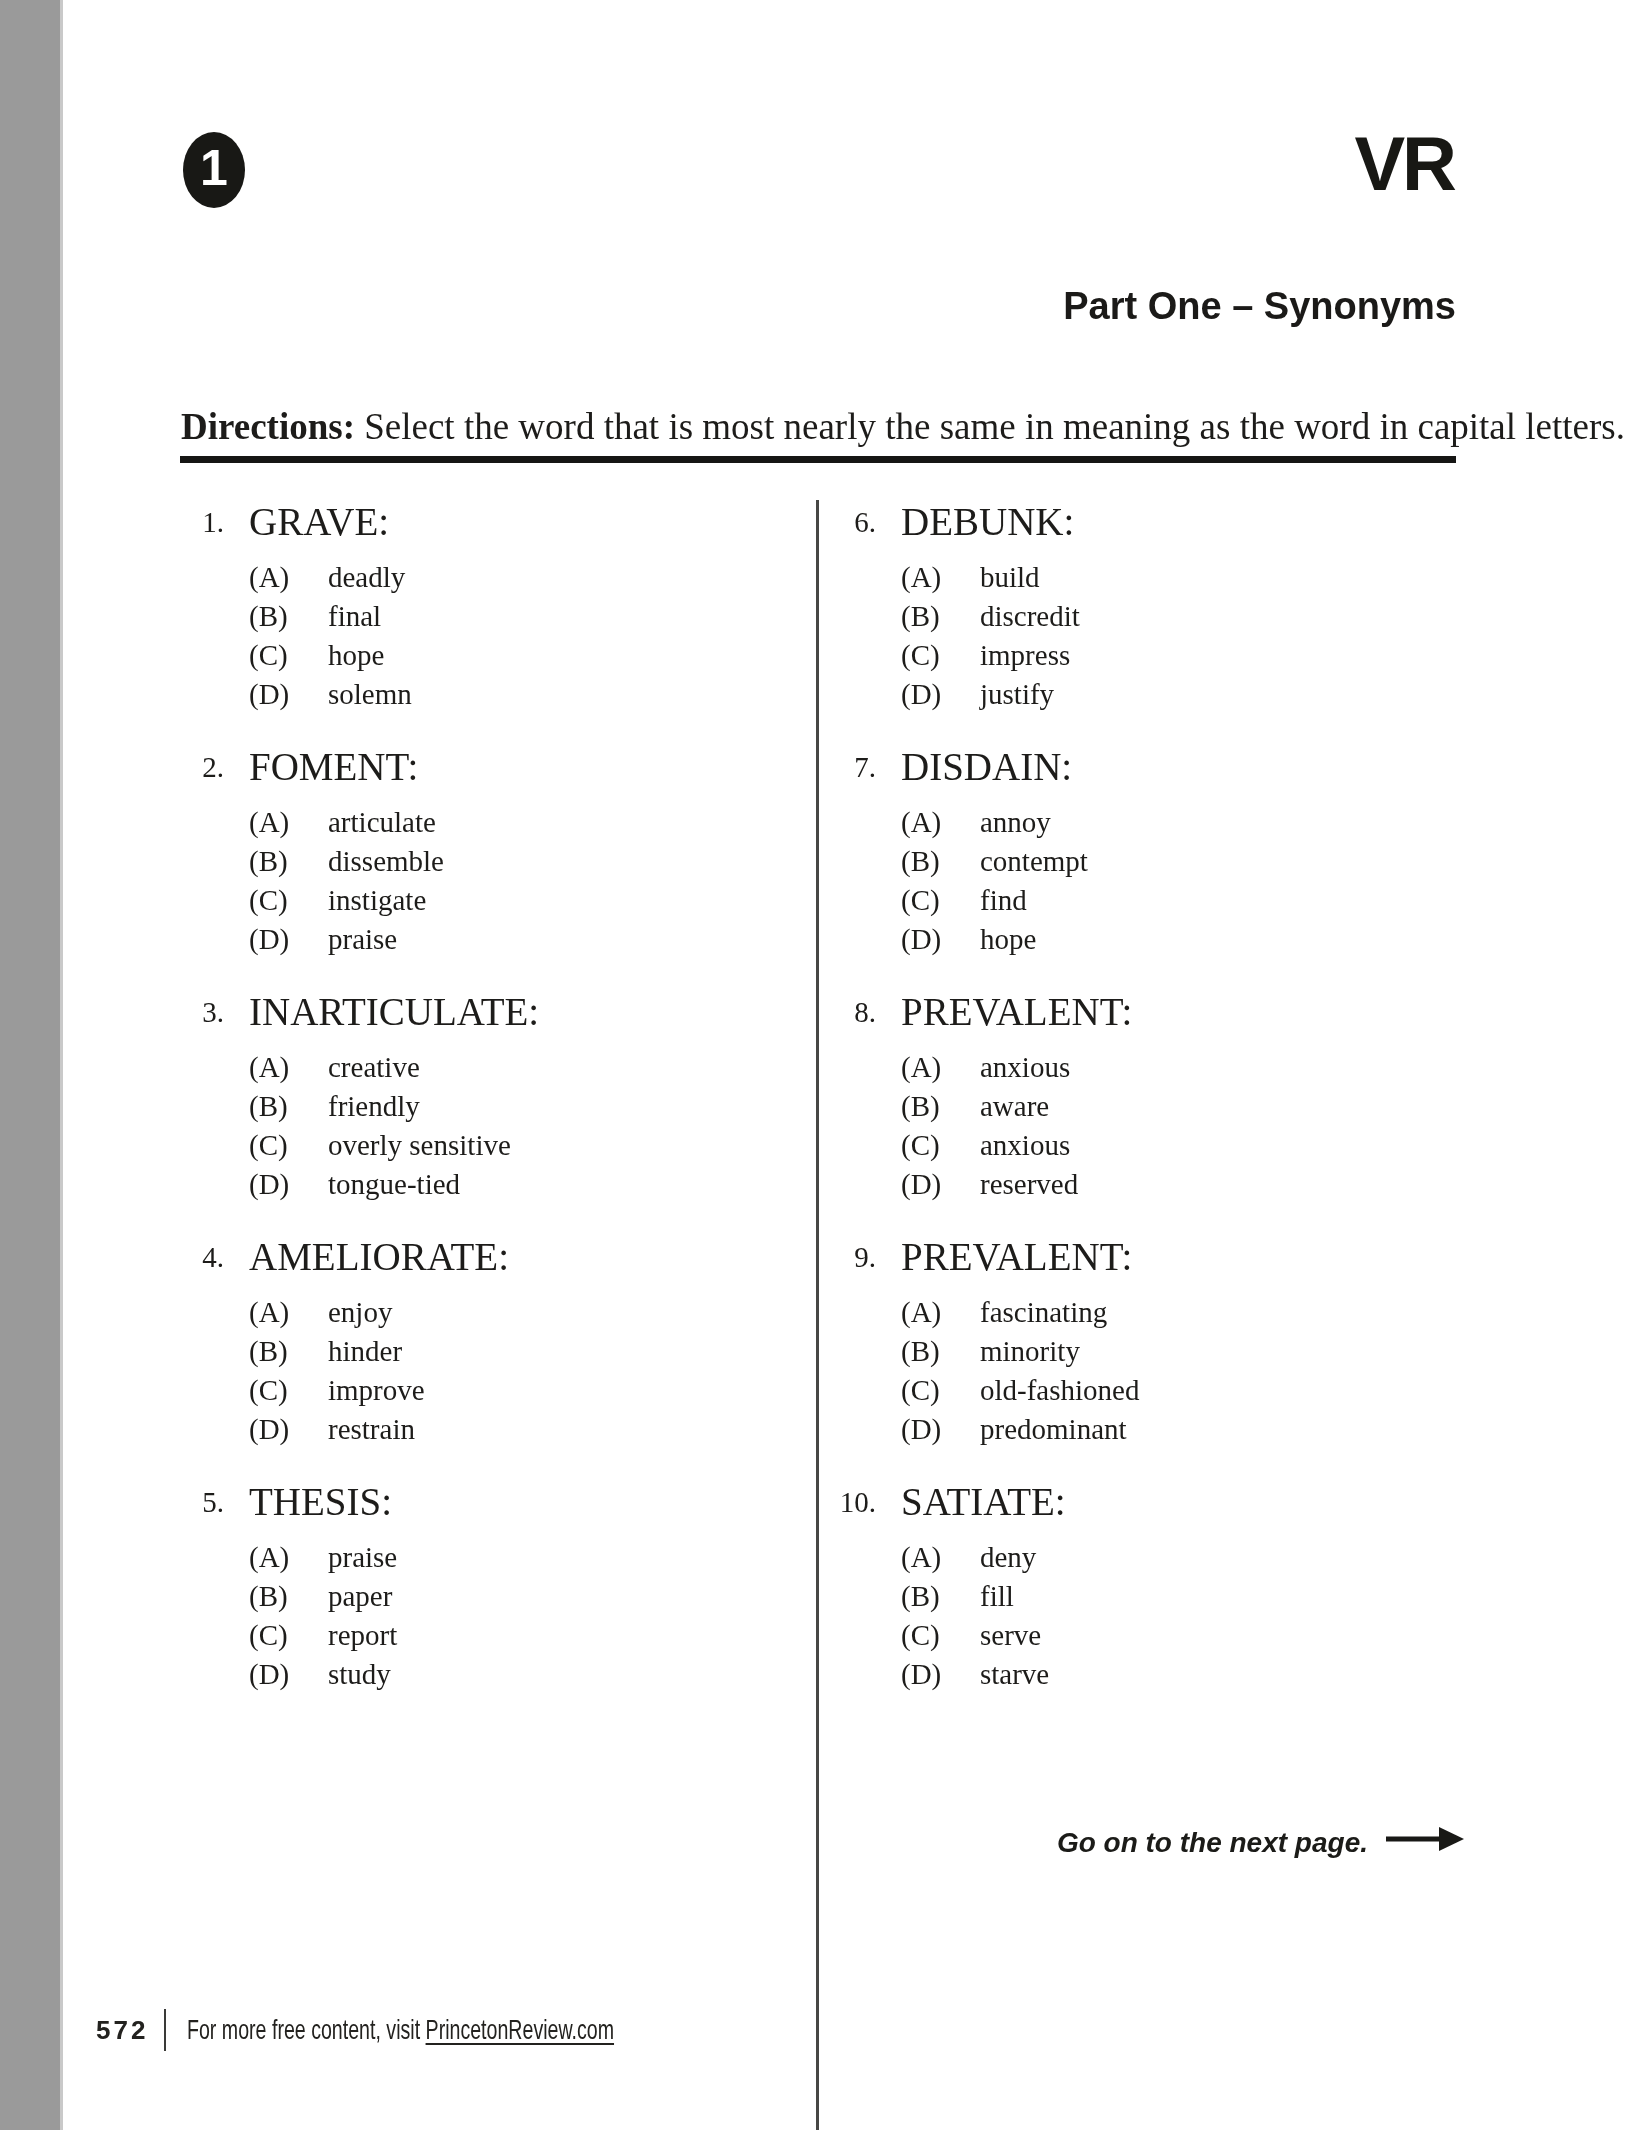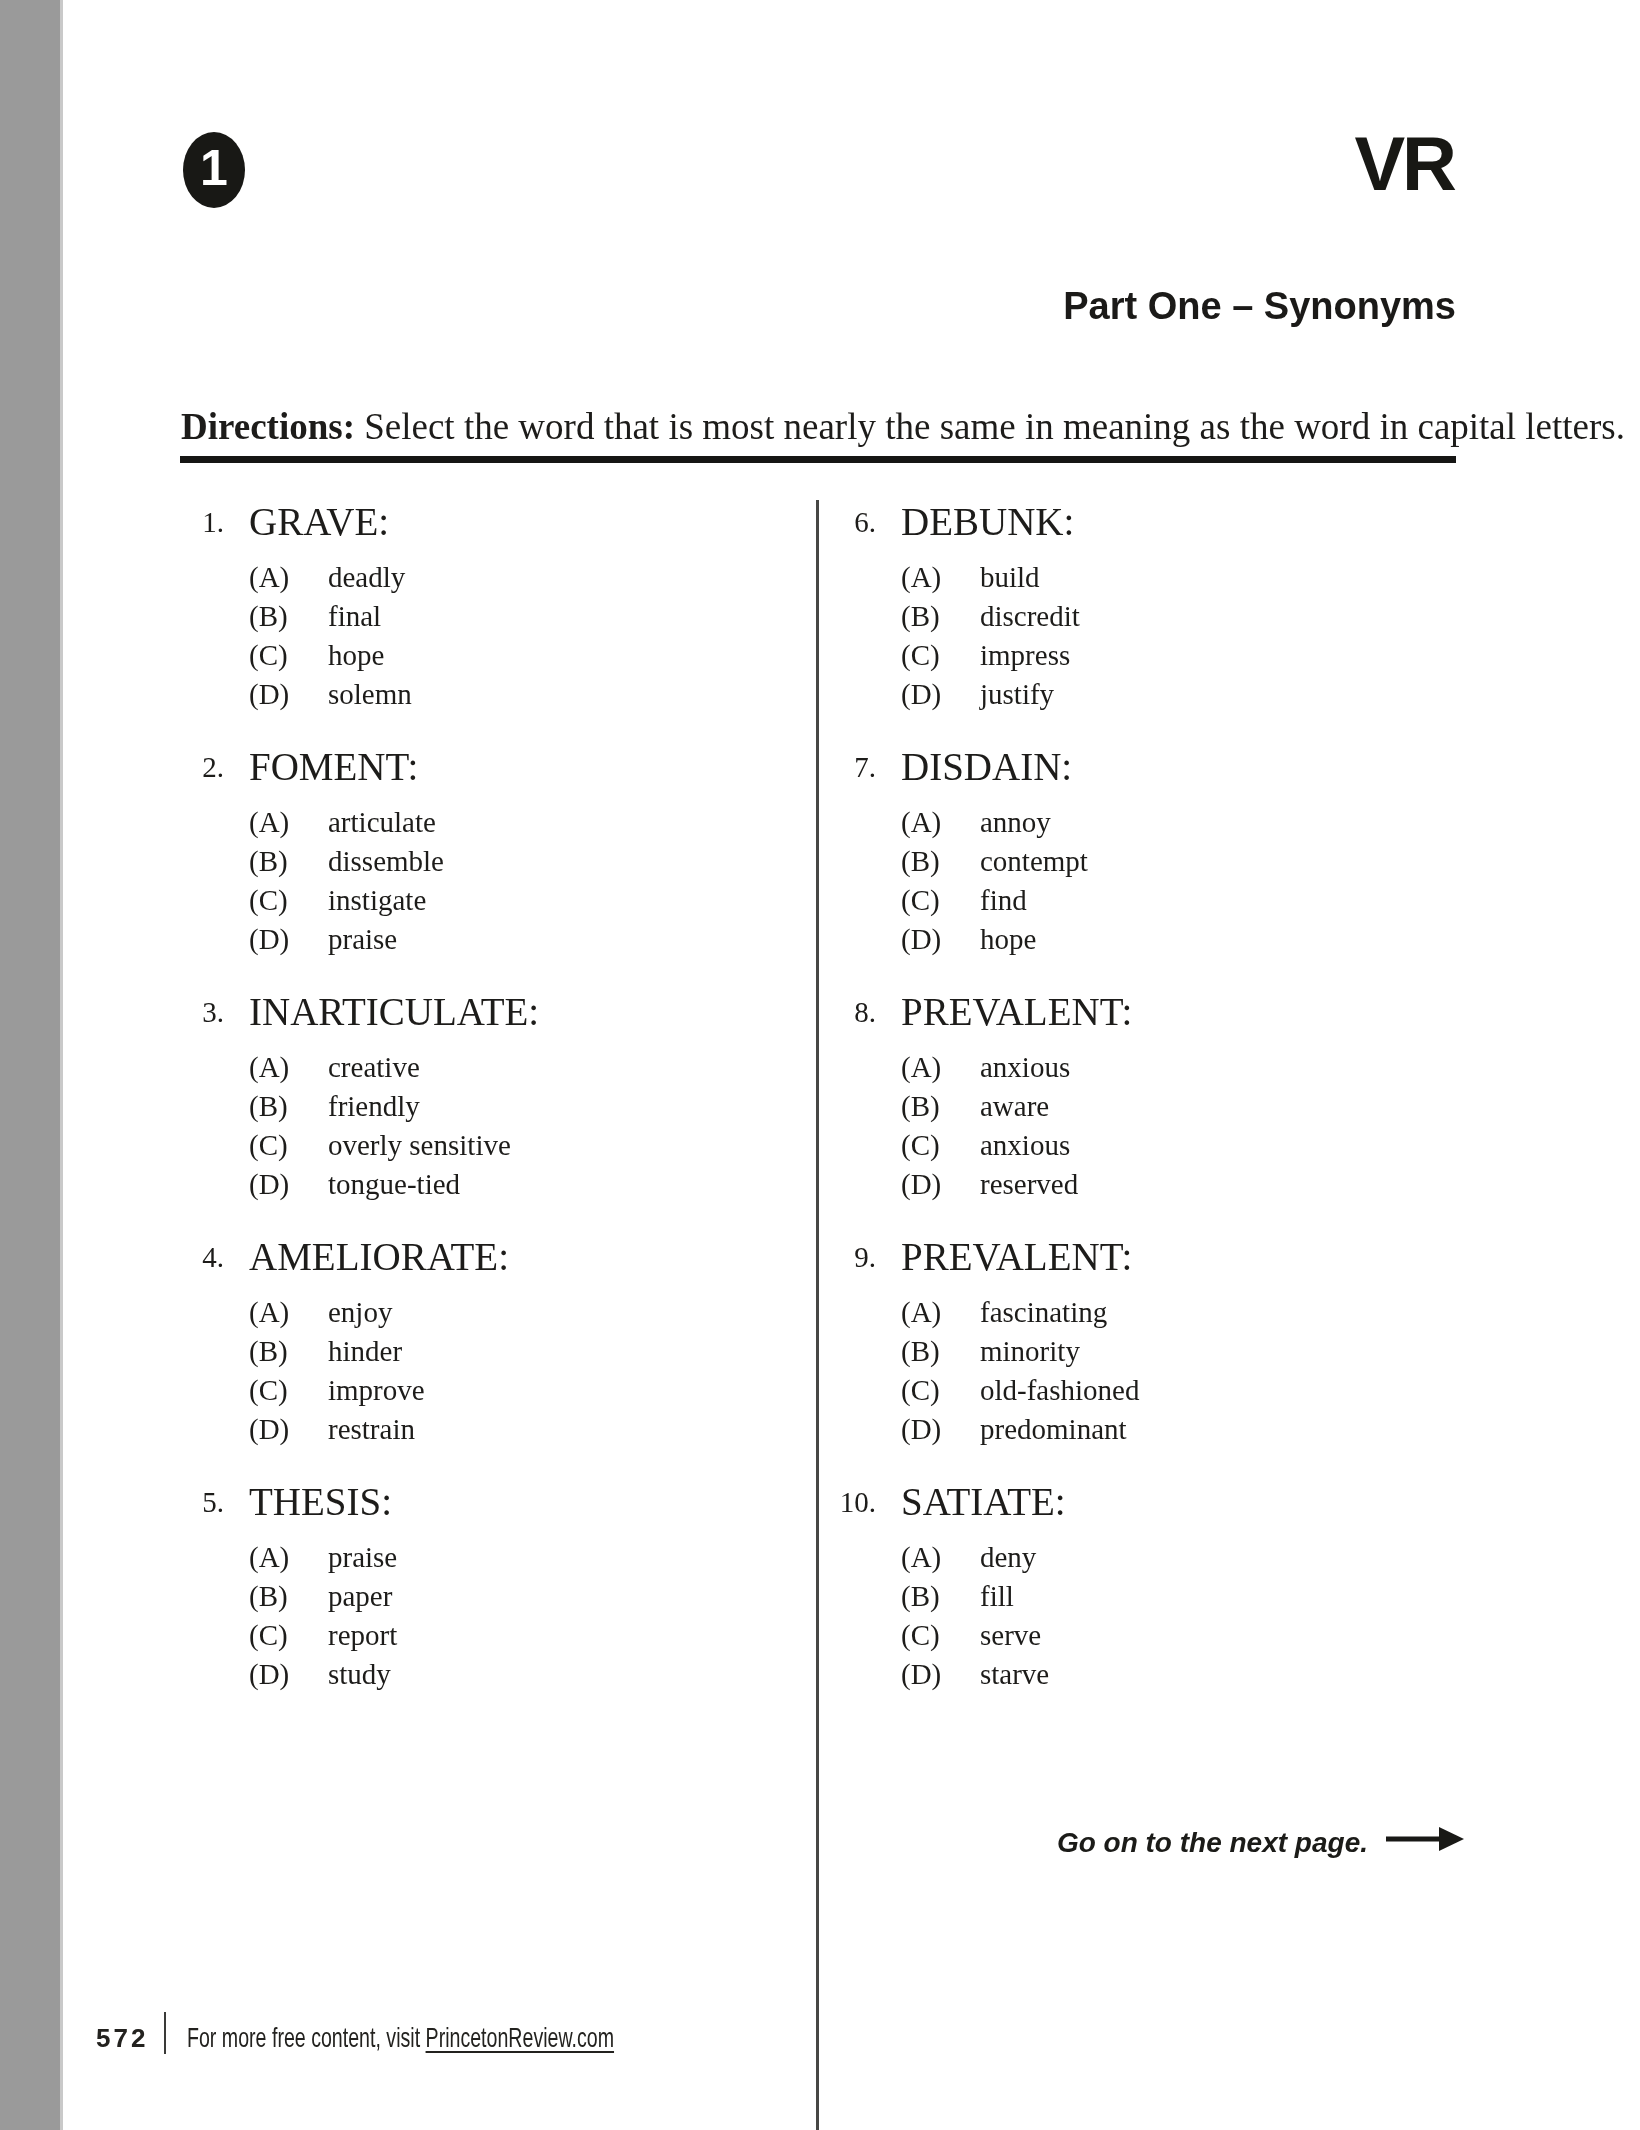--- a/index.html
+++ b/index.html
@@ -78,21 +78,21 @@
   }
   .go-on-text{
     font-family:"Liberation Sans","DejaVu Sans",sans-serif;
     font-weight:bold;font-style:italic;font-size:28px;line-height:34px;
     color:#1b1b18;white-space:nowrap;
   }
   .next-arrow{display:block;}
   
   .footer{
     position:absolute;left:96px;top:2006px;height:48px;
-    display:flex;align-items:flex-end;
+    display:flex;align-items:center;
   }
   .page-num{
     font-family:"Liberation Sans","DejaVu Sans",sans-serif;
     font-weight:bold;font-size:26px;letter-spacing:3px;color:#23221f;
   }
   .foot-bar{width:2px;height:42px;background:#3a3a38;margin-left:16px;}
   .foot-note{
     font-family:"Liberation Sans","DejaVu Sans",sans-serif;
     font-size:28px;color:#23221f;white-space:nowrap;
     margin-left:21px;

